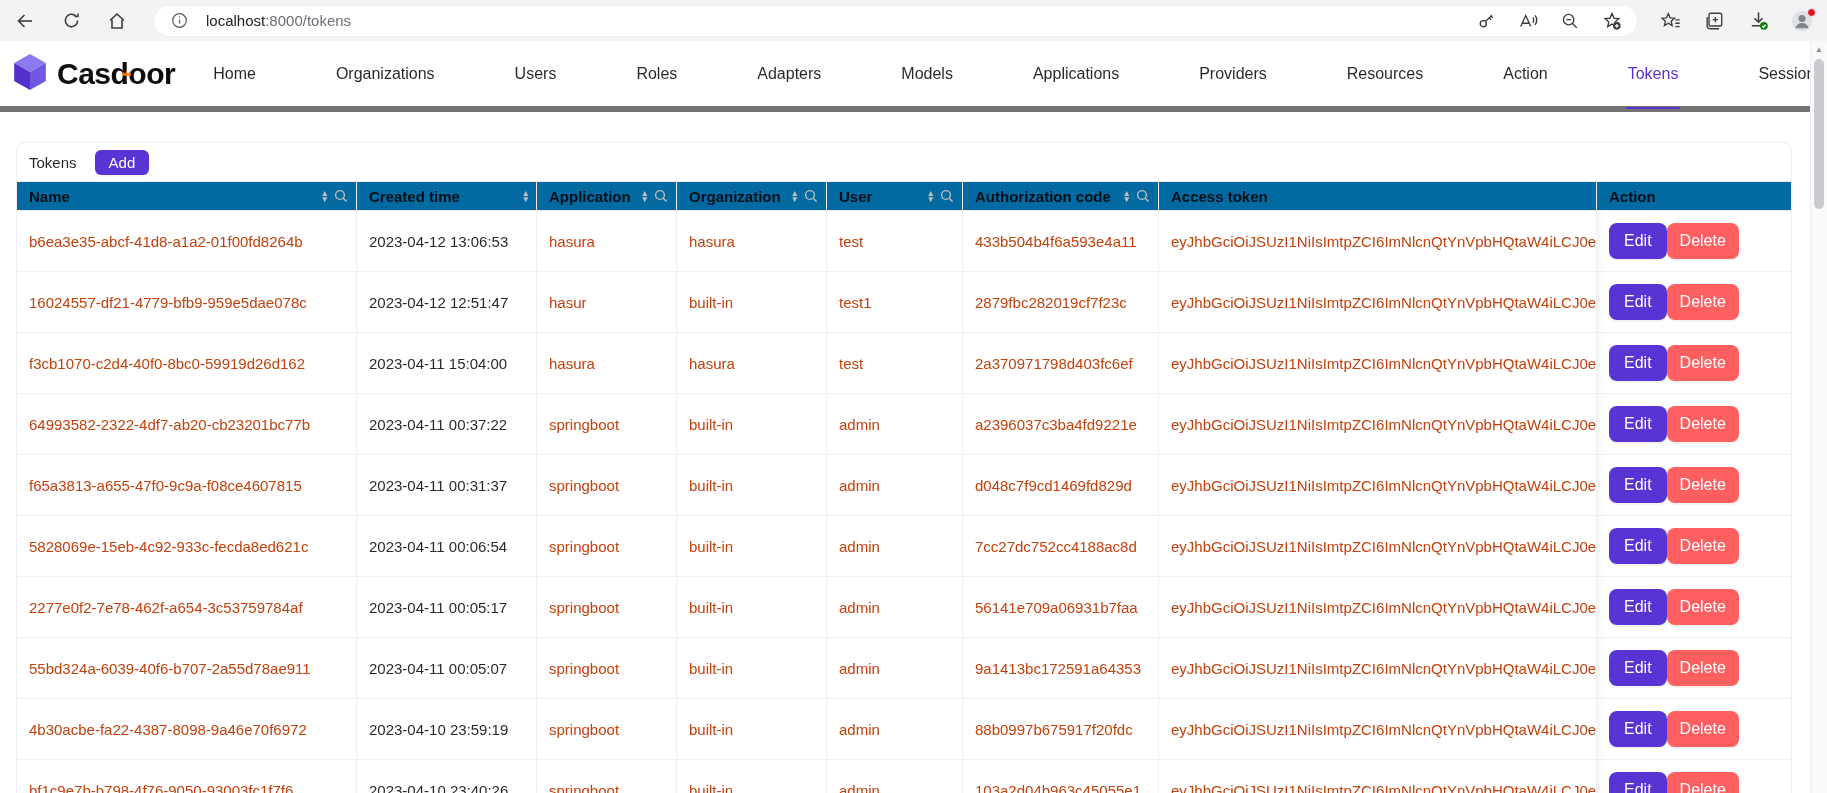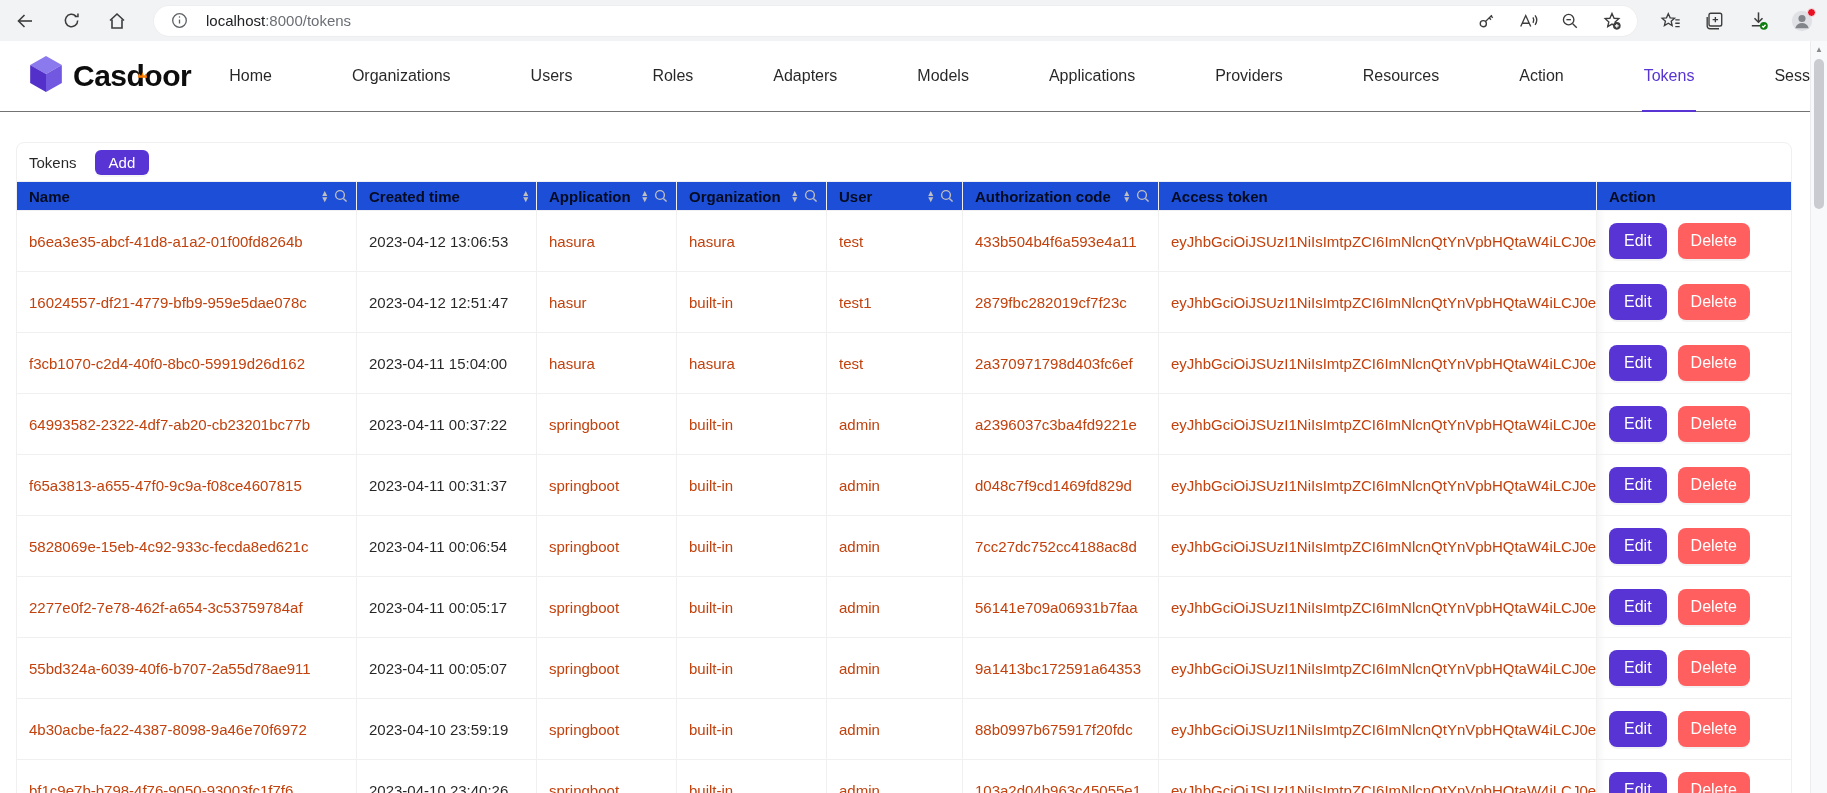--- a/index.html
+++ b/index.html
@@ -14,21 +14,21 @@
   .addr { flex:1 1 auto; height:30px; background:#fff; border-radius:16px; display:flex; align-items:center; padding:0 14px; margin-right:22px; box-shadow:0 0 0 1px rgba(0,0,0,0.02); }
   .addr .url { font-size:15px; margin-left:16px; flex:1 1 auto; white-space:nowrap; overflow:hidden; }
   .addr .url .host { color:#202124; }
   .addr .url .rest { color:#6b6f75; }
   .addr .right-icons { display:flex; align-items:center; gap:20px; color:#4a4a4a; }
   .chrome .outer-icons { display:flex; align-items:center; gap:22px; margin-right:4px; }
   .profile-dot { position:relative; }
   .profile-dot .dot { position:absolute; top:-2px; right:-3px; width:9px; height:9px; background:#e81123; border-radius:50%; border:1.5px solid #f2f3f5; }
 
   
-  .navbar { height:71px; background:#fff; display:flex; align-items:center; padding:0 28px; border-bottom:1px solid #737373; }
+  .navbar { height:71px; background:#fff; display:flex; align-items:center; padding:0 12px; border-bottom:6px solid #737373; }
   .logo { display:flex; align-items:center; gap:9px; margin-right:22px; cursor:pointer; }
   .logo-text { font-size:30px; font-weight:700; color:#0d0d0d; letter-spacing:-0.5px; position:relative; }
   .logo-text .crown { position:absolute; left:54%; top:-7px; }
   .menu { display:flex; align-items:stretch; height:71px;gap:48px; }
   .menu-item { display:flex; align-items:center; padding:0 16px; font-size:16px; color:rgba(0,0,0,.85); cursor:pointer; position:relative; white-space:nowrap; }
   .menu-item.active { color:#5734d3; }
   .menu-item.active::after { content:""; position:absolute; left:14px; right:14px; bottom:0; height:2px; background:#5734d3; }
   .nav-right { margin-left:auto; display:flex; align-items:center; gap:20px; padding-right:26px; }
   .nav-icon { width:26px; height:26px; color:#1f1f1f; cursor:pointer; display:flex; align-items:center; justify-content:center; }
   .avatar { width:42px; height:42px; border-radius:9px; overflow:hidden; cursor:pointer; flex:0 0 auto; }
@@ -37,34 +37,34 @@
 
   
   .card { margin:30px 35px 0 16px; border:1px solid #f0f0f0; border-radius:8px; background:#fff; }
   .toolbar { height:38px; display:flex; align-items:center; gap:18px; padding:0 12px; }
   .toolbar .title { font-size:15px; color:rgba(0,0,0,.85); }
   .btn { border:none; cursor:pointer; color:#fff; font-family:inherit; }
   .btn-add { background:#5734d3; font-size:15px; padding:4px 14px; border-radius:6px; box-shadow:0 2px 0 rgba(0,0,0,.04); }
   table { width:100%; border-collapse:separate; border-spacing:0; table-layout:fixed; }
   col.c-name{width:340px} col.c-time{width:180px} col.c-app{width:140px} col.c-org{width:150px}
   col.c-user{width:136px} col.c-code{width:196px} col.c-token{width:438px} col.c-action{width:auto}
-  th { background:#1d4ed8; height:30px; font-size:15px; font-weight:600; text-align:left; padding:0 8px 0 12px;
+  th { background:#0369a1; height:30px; font-size:15px; font-weight:600; text-align:left; padding:0 8px 0 12px;
        border-top:1px solid #f0f0f0; border-bottom:1px solid #f0f0f0; border-right:1px solid #f0f0f0; }
   th:last-child { border-right:none; }
   .th-inner { display:flex; align-items:center; }
   .th-icons { margin-left:auto; display:flex; align-items:center; gap:7px; }
   .sorter { display:flex; flex-direction:column; line-height:6.5px; font-size:9px; color:#bfbfbf; cursor:pointer; }
   .search-ic { color:#bfbfbf; display:flex; cursor:pointer; }
   td { height:61px; padding:0 8px 0 12px; font-size:15px; border-bottom:1px solid #f0f0f0; border-right:1px solid #f0f0f0;
        white-space:nowrap; overflow:hidden; background:#fff; }
   td:last-child { border-right:none; }
   td.action-cell { box-shadow:inset 10px 0 8px -8px rgba(5,5,5,.06); }
   a.cell-link { color:#c2410c; text-decoration:none; cursor:pointer; }
   .time-text { color:rgba(0,0,0,.85); }
-  .btn-edit { background:#5734d3; font-size:16px; height:36px; padding:0 15px; border-radius:8px; margin-right:11px; box-shadow:0 2px 0 rgba(0,0,0,.05); }
+  .btn-edit { background:#5734d3; font-size:16px; height:36px; padding:0 15px; border-radius:8px; margin-right:0; box-shadow:0 2px 0 rgba(0,0,0,.05); }
   .btn-delete { background:#ff5f5f; font-size:16px; height:36px; padding:0 13px; border-radius:8px; box-shadow:0 2px 0 rgba(0,0,0,.05); }
 
   
   .vscroll { position:fixed; top:41px; right:0; bottom:0; width:17px; background:#f8f9fb; border-left:1px solid #ececf0; }
   .vscroll .arrow { height:16px; display:flex; align-items:center; justify-content:center; color:#8a8a8e; font-size:8px; }
   .vscroll .thumb { position:absolute; top:18px; left:3px; width:10px; height:150px; background:#c9cbd1; border-radius:6px; }
 </style>
 </head>
 <body>
 

